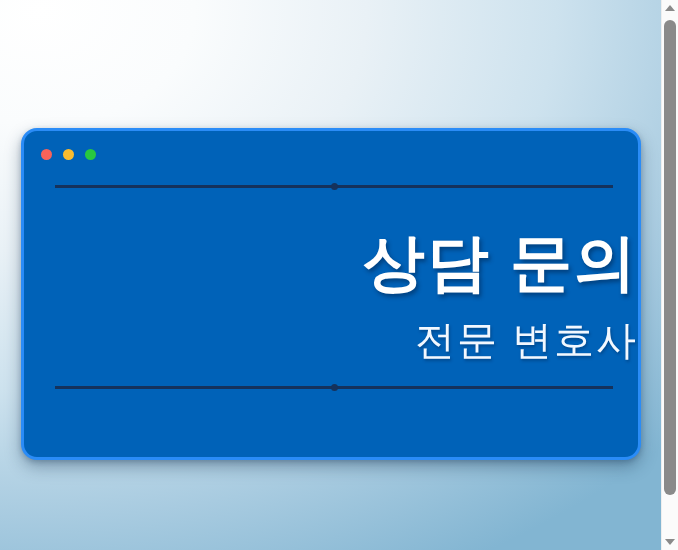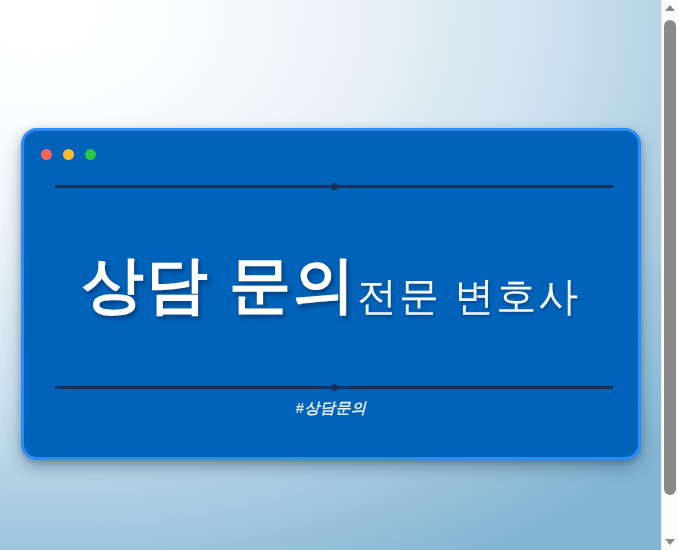--- a/index.html
+++ b/index.html
@@ -86,26 +86,26 @@
     margin-left: -3.5px;
     margin-top: -3.5px;
     border-radius: 50%;
     background: #15325c;
   }
 
   
   #card-content {
     position: absolute;
     left: 0;
-    top: 56px;
+    top: 66px;
     width: 100%;
     height: 201px;
     display: flex;
-    flex-direction: row;
-    align-items: center;
+    flex-direction: column;
+    align-items: flex-end;
     justify-content: center;
   }
 
   #slide-title {
     color: #ffffff;
     font-size: 62px;
     font-weight: 700;
     letter-spacing: 2px;
     line-height: 1;
     margin: 0 0 6px 0;
@@ -198,21 +198,20 @@
 
     <div id="card-content">
       <h1 id="slide-title">상담 문의</h1>
       <h2 id="slide-subtitle">전문 변호사</h2>
     </div>
 
     <div class="rule bottom">
       <span class="node"></span>
     </div>
 
-    <div id="slide-hashtag">#상담문의</div>
 
   </div>
 
   <div id="scrollbar">
     <div class="sb-arrow up">
       <span class="tri"></span>
     </div>
     <div id="scrollbar-thumb"></div>
     <div class="sb-arrow down">
       <span class="tri"></span>

